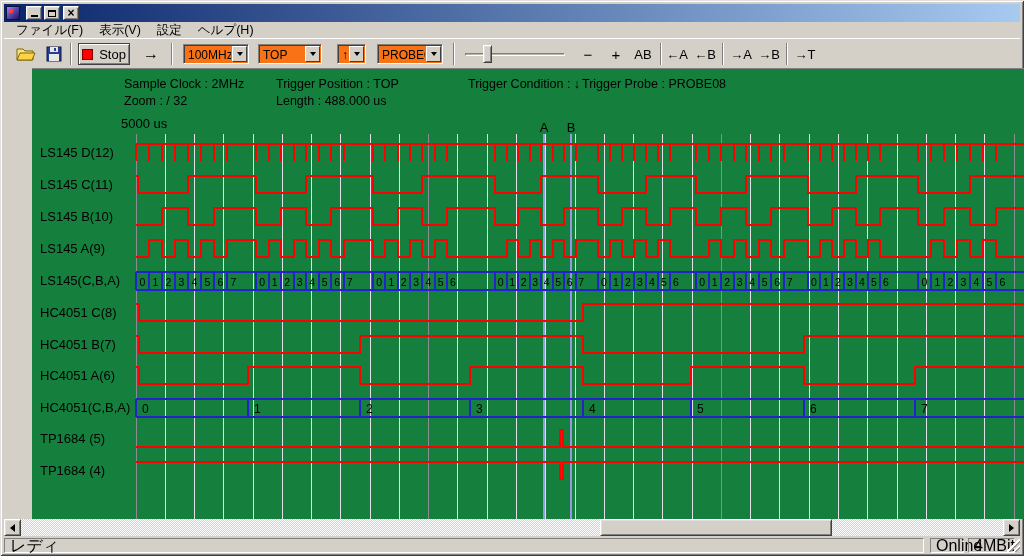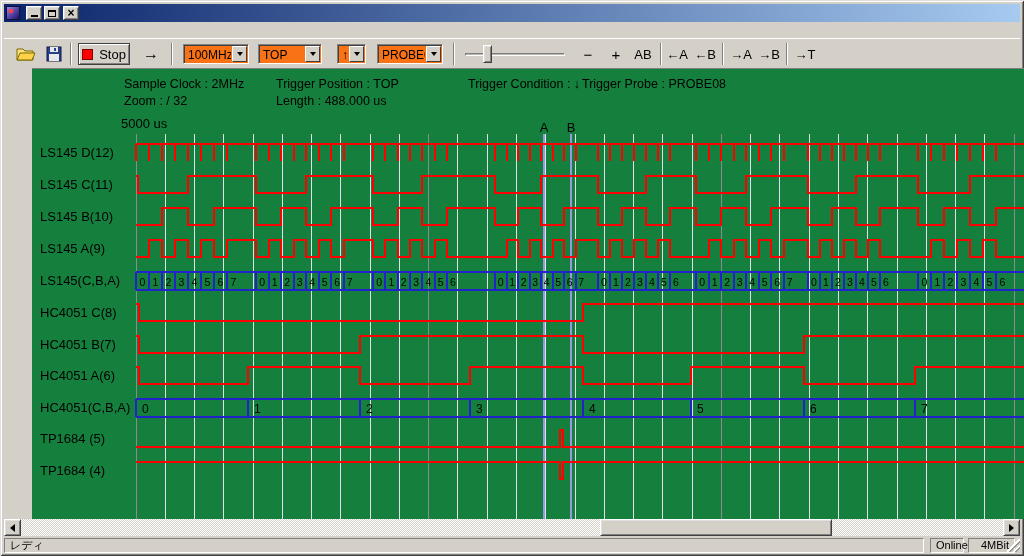--- a/index.html
+++ b/index.html
@@ -65,21 +65,21 @@
   .sbtn{position:absolute;top:0;width:17px;height:17px;background:#d4d0c8;
     border:1px solid;border-color:#ffffff #404040 #404040 #ffffff;
     box-shadow:inset 1px 1px 0 #dfdfdf, inset -1px -1px 0 #808080;
     display:flex;align-items:center;justify-content:center;padding:0;}
   .arrow-l{width:0;height:0;border-top:4px solid transparent;border-bottom:4px solid transparent;border-right:5px solid #000;}
   .arrow-r{width:0;height:0;border-top:4px solid transparent;border-bottom:4px solid transparent;border-left:5px solid #000;}
   .sthumb{position:absolute;top:0;height:17px;background:#d4d0c8;
     border:1px solid;border-color:#ffffff #404040 #404040 #ffffff;
     box-shadow:inset 1px 1px 0 #dfdfdf, inset -1px -1px 0 #808080;}
   
-  .statusbar{position:absolute;left:4px;right:4px;top:537px;height:16px;font-size:11px;}
+  .statusbar{position:absolute;left:4px;right:4px;top:537px;height:16px;font-size:16px;}
   .pane{position:absolute;top:1px;height:15px;border:1px solid;border-color:#808080 #ffffff #ffffff #808080;
     padding:0 5px;line-height:13px;white-space:nowrap;}
   .grip{position:absolute;right:0;top:2px;width:13px;height:13px;
     background:linear-gradient(135deg,transparent 46%,#ffffff 46%,#ffffff 54%,#9a9690 54%,#9a9690 62%,transparent 62%,transparent 70%,#ffffff 70%,#ffffff 78%,#9a9690 78%,#9a9690 86%,transparent 86%);}
   svg text{font-family:"Liberation Sans","DejaVu Sans",sans-serif;}
 </style>
 </head>
 <body>
 
 <div class="window">
@@ -90,20 +90,26 @@
         <span class="glyph-min"></span>
       </button>
     <button class="winbtn">
         <span class="glyph-max"></span>
       </button>
     <button class="winbtn close">
         <span class="glyph-close">×</span>
       </button>
   </div>
 
+  <div class="menubar">
+    <span class="menuitem">ファイル(F)</span>
+    <span class="menuitem">表示(V)</span>
+    <span class="menuitem">設定</span>
+    <span class="menuitem">ヘルプ(H)</span>
+  </div>
 
   <div class="toolbar">
     <span class="ticon" style="left:12px;">
       <svg width="20" height="16" viewBox="0 0 20 16">
         <path d="M1 3 h6 l2 2 h8 v9 h-16 z" fill="#ffe07d" stroke="#7a6a00"></path>
         <path d="M1 14 l3 -7 h15 l-3 7 z" fill="#ffd24a" stroke="#7a6a00"></path>
       </svg>
     </span>
     <span class="ticon" style="left:42px;">
       <svg width="16" height="16" viewBox="0 0 16 16">

